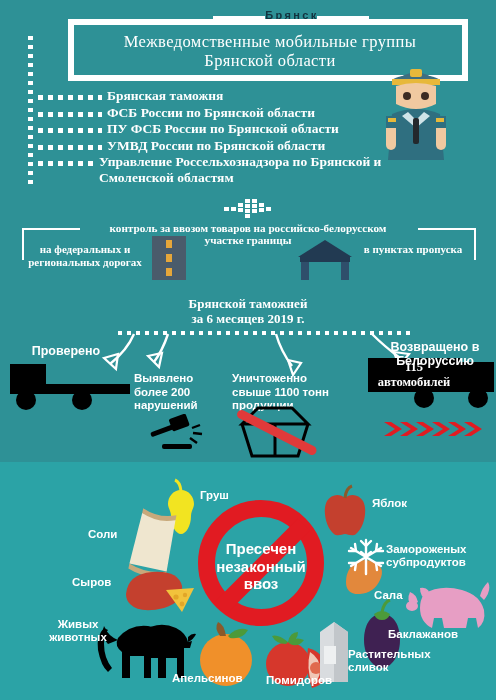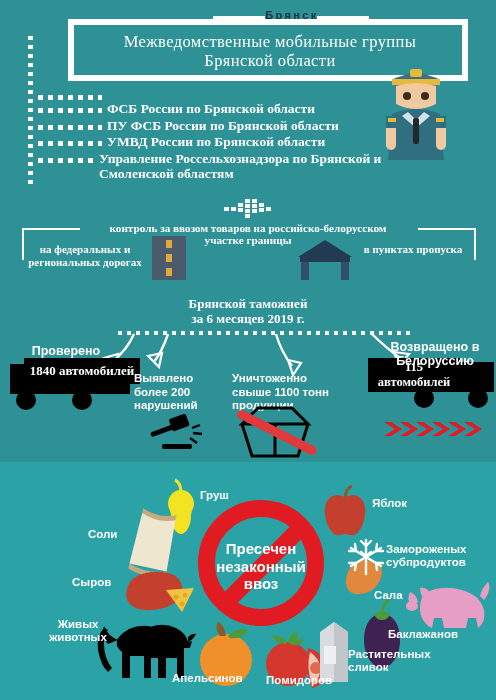--- a/index.html
+++ b/index.html
@@ -144,20 +144,21 @@
     <rect x="56" y="56" width="10" height="30" rx="5" fill="#f0c9a0"></rect>
     <rect x="6" y="52" width="11" height="12" fill="#2f6f80"></rect>
     <rect x="55" y="52" width="11" height="12" fill="#2f6f80"></rect>
     <rect x="8" y="54" width="8" height="4" fill="#e7b83a"></rect>
     <rect x="56" y="54" width="8" height="4" fill="#e7b83a"></rect>
   </svg>
 
   <div class="orglist">
     <div class="orgrow">
       <span class="orgdash"></span>
+      <span class="orgtxt">Брянская таможня</span>
     </div>
     <div class="orgrow">
       <span class="orgdash"></span>
       <span class="orgtxt">ФСБ России по Брянской области</span>
     </div>
     <div class="orgrow">
       <span class="orgdash"></span>
       <span class="orgtxt">ПУ ФСБ России по Брянской области</span>
     </div>
     <div class="orgrow">
@@ -228,21 +229,20 @@
       <path d="M394 32 l15 2 l-10 12 z"></path>
     </g>
   </svg>
 
   <div class="truck" style="left:10px;top:358px;width:120px;height:52px;">
     <span class="body" style="left:0;top:6px;width:36px;height:22px;"></span>
     <span class="body" style="left:0;top:26px;width:120px;height:10px;"></span>
     <span class="wheel" style="left:6px;top:32px;width:20px;height:20px;"></span>
     <span class="wheel" style="left:62px;top:32px;width:20px;height:20px;"></span>
   </div>
-  <div class="plate" style="left:24px;top:358px;width:116px;height:26px;font-size:13px;">1840 автомобилей</div>
   <div class="stat-lbl lbl-checked">Проверено</div>
 
   <div class="truck" style="left:372px;top:352px;width:122px;height:58px;">
     <span class="body" style="left:86px;top:10px;width:36px;height:22px;"></span>
     <span class="body" style="left:0;top:30px;width:122px;height:10px;"></span>
     <span class="wheel" style="left:42px;top:36px;width:20px;height:20px;"></span>
     <span class="wheel" style="left:96px;top:36px;width:20px;height:20px;"></span>
   </div>
   <div class="plate" style="left:368px;top:358px;width:92px;height:34px;font-size:12.5px;line-height:15px;">115
 автомобилей</div>

